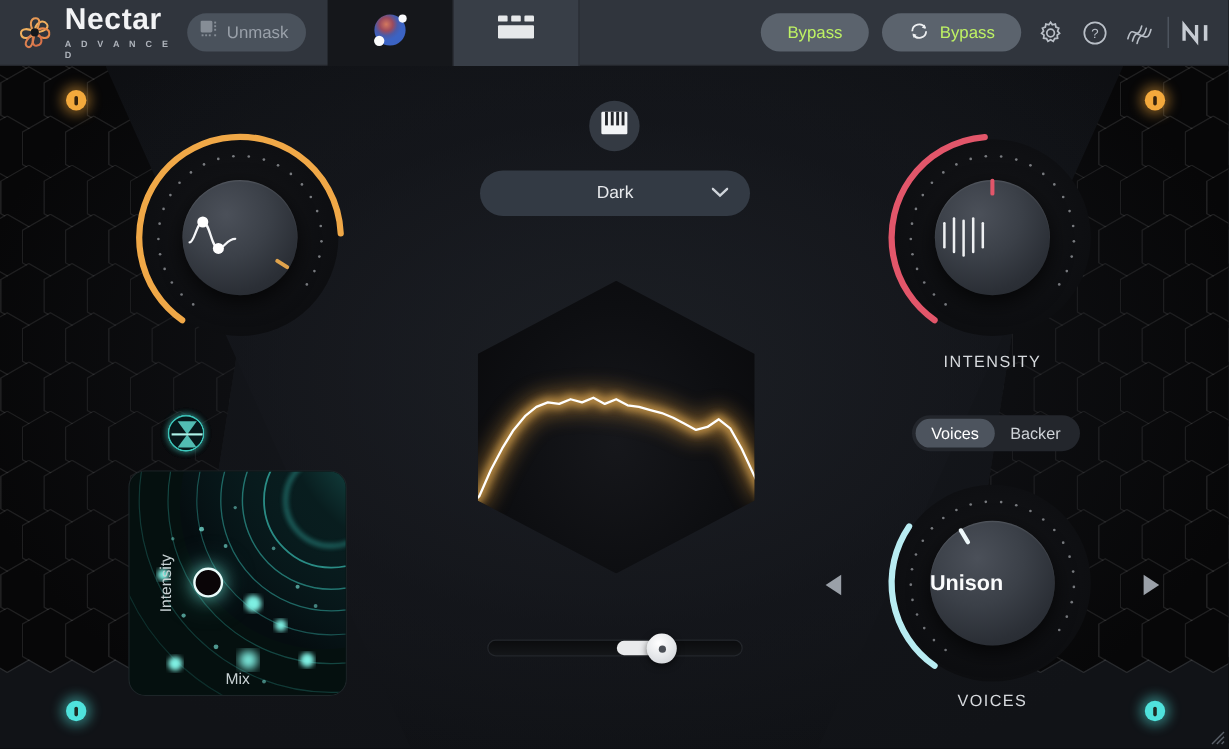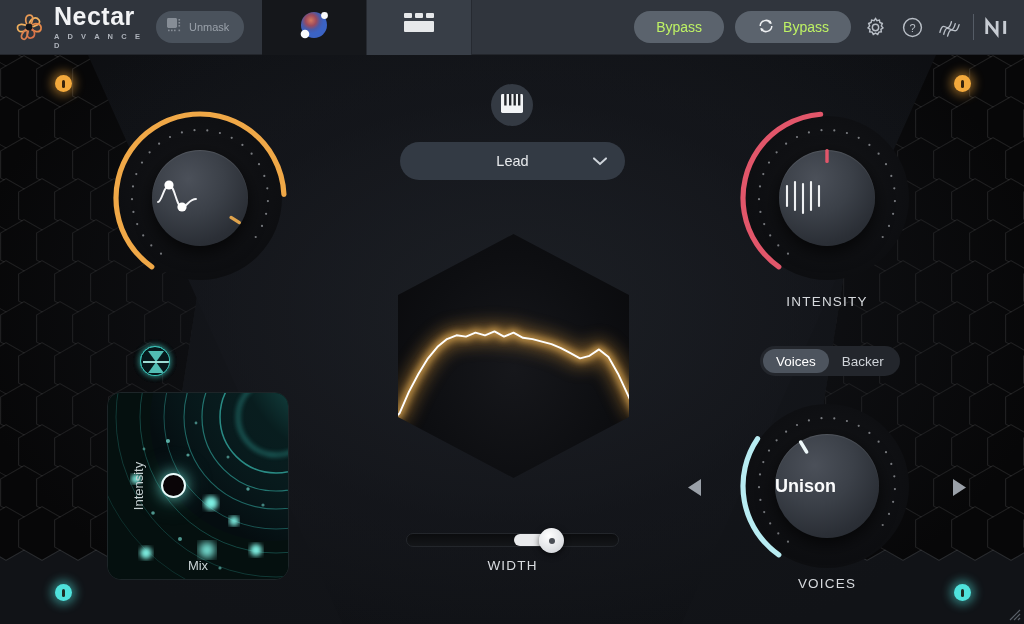--- a/index.html
+++ b/index.html
@@ -62,21 +62,21 @@
     display: flex; align-items: center; height: 32px;
     background: #4a525c; border-radius: 16px; margin-left: 6px; overflow: hidden;
   }
   .preset-name-box {
     display: flex; align-items: center; justify-content: space-between;
     background: #15171b; height: 32px; width: 130px; padding: 0 9px 0 13px;
     border-radius: 16px 0 0 16px;
   }
   .preset-name { color: #e8eaec; font-size: 13.5px; }
   .unmask-box { display: flex; align-items: center; gap: 7px; padding: 0 15px 0 11px; height: 32px; }
-  .unmask-label { color: #9aa1aa; font-size: 11px; }
+  .unmask-label { color: #9aa1aa; font-size: 14px; }
   .tabs { display: flex; height: 55px; margin-left: 18px; }
   .tab {
     width: 105px; height: 55px; display: flex; align-items: center; justify-content: center;
     border-right: 1px solid #262a31;
   }
   .tab.active { background: #15171b; border-right: 1px solid #262a31; }
   .tab.inactive { background: #383e47; }
   .hdr-right { margin-left: auto; display: flex; align-items: center; gap: 11px; padding-right: 13px; }
   .btn-pill {
     height: 32px; border-radius: 16px; background: #5b636d; color: #bef264;
@@ -674,21 +674,21 @@
           <rect x="3.2" y="0" width="2.4" height="11.5"></rect>
           <rect x="8" y="0" width="2.4" height="11.5"></rect>
           <rect x="12.5" y="0" width="2.4" height="11.5"></rect>
           <rect x="17" y="0" width="2.4" height="11.5"></rect>
         </g>
       </svg>
     </span>
   </div>
 
   <div class="dropdown" style="left:400px; top:142px; width:225px;">
-    <span>Lead</span>
+    <span>Dark</span>
     <span class="chev">
       <svg width="14" height="9" viewBox="0 0 14 9">
         <path d="M1 1.4 L7 7 L13 1.4" fill="none" stroke="#cfd4da" stroke-width="2" stroke-linecap="round"></path>
       </svg>
     </span>
   </div>
 
   <div class="hexviz" style="left:398px; top:234px; width:231px; height:244px;">
     <svg id="vizsvg" width="231" height="244" viewBox="0 0 231 244" style="position:absolute;inset:0">
       <defs>
@@ -702,21 +702,20 @@
       <path id="vizGlow2" fill="none" stroke="#e8a33d" stroke-width="15" opacity=".55" filter="url(#glowBig)" d="M-8.0 188.3 L1.5 179.4 L11.0 157.6 L20.5 139.7 L30.0 124.3 L39.5 112.8 L49.0 105.1 L58.5 101.3 L68.0 102.6 L77.5 98.7 L87.0 101.3 L96.5 97.4 L106.0 102.6 L115.5 98.7 L125.0 103.8 L134.5 105.1 L144.0 107.7 L153.5 110.2 L163.0 114.1 L172.5 119.2 L182.0 124.3 L191.5 121.8 L201.0 115.4 L210.5 123.0 L220.0 139.7 L229.5 160.2 L239.0 180.6"></path>
       <path id="vizGlow1" fill="none" stroke="#f3b95c" stroke-width="7" opacity=".75" filter="url(#glowMid)" d="M-8.0 188.3 L1.5 179.4 L11.0 157.6 L20.5 139.7 L30.0 124.3 L39.5 112.8 L49.0 105.1 L58.5 101.3 L68.0 102.6 L77.5 98.7 L87.0 101.3 L96.5 97.4 L106.0 102.6 L115.5 98.7 L125.0 103.8 L134.5 105.1 L144.0 107.7 L153.5 110.2 L163.0 114.1 L172.5 119.2 L182.0 124.3 L191.5 121.8 L201.0 115.4 L210.5 123.0 L220.0 139.7 L229.5 160.2 L239.0 180.6"></path>
       <path id="vizLine" fill="none" stroke="#ffffff" stroke-width="1.9" stroke-linejoin="round" d="M-8.0 188.3 L1.5 179.4 L11.0 157.6 L20.5 139.7 L30.0 124.3 L39.5 112.8 L49.0 105.1 L58.5 101.3 L68.0 102.6 L77.5 98.7 L87.0 101.3 L96.5 97.4 L106.0 102.6 L115.5 98.7 L125.0 103.8 L134.5 105.1 L144.0 107.7 L153.5 110.2 L163.0 114.1 L172.5 119.2 L182.0 124.3 L191.5 121.8 L201.0 115.4 L210.5 123.0 L220.0 139.7 L229.5 160.2 L239.0 180.6"></path>
     </svg>
   </div>
 
   <div class="slider-track" style="left:406px; top:533px; width:213px;">
     <div class="slider-fill" id="widthFill" style="left: 106.5px; width: 38.34px;"></div>
     <div class="slider-thumb" id="widthThumb" style="top: -6px; left: 132.34px;"></div>
   </div>
-  <div style="position:absolute; left:406px; top:558px; width:213px; text-align:center; color:#d8dbdf; font-size:13.5px; letter-spacing:1.2px;">WIDTH</div>
 
   <div class="knob-wrap" style="left:737px; top:108px; width:180px; height:180px;">
     <div class="knob-bowl" style="inset:8px;"></div>
     <svg width="180" height="180" style="position:absolute;inset:0">
       <circle id="intArc" cx="90" cy="90" r="84" fill="none" stroke="#e2566a" stroke-width="5.2" stroke-linecap="round" transform="rotate(125 90 90)" stroke-dasharray="205.83715066320326 321.950415139882"></circle>
     </svg>
     <div class="knob-dots">
       <svg width="180" height="180" id="intDots">
           <circle cx="51.0" cy="145.7" r="1.1" fill="#cfd3d8" opacity="0.55"></circle>
           <circle cx="41.3" cy="137.4" r="1.1" fill="#cfd3d8" opacity="0.55"></circle>

